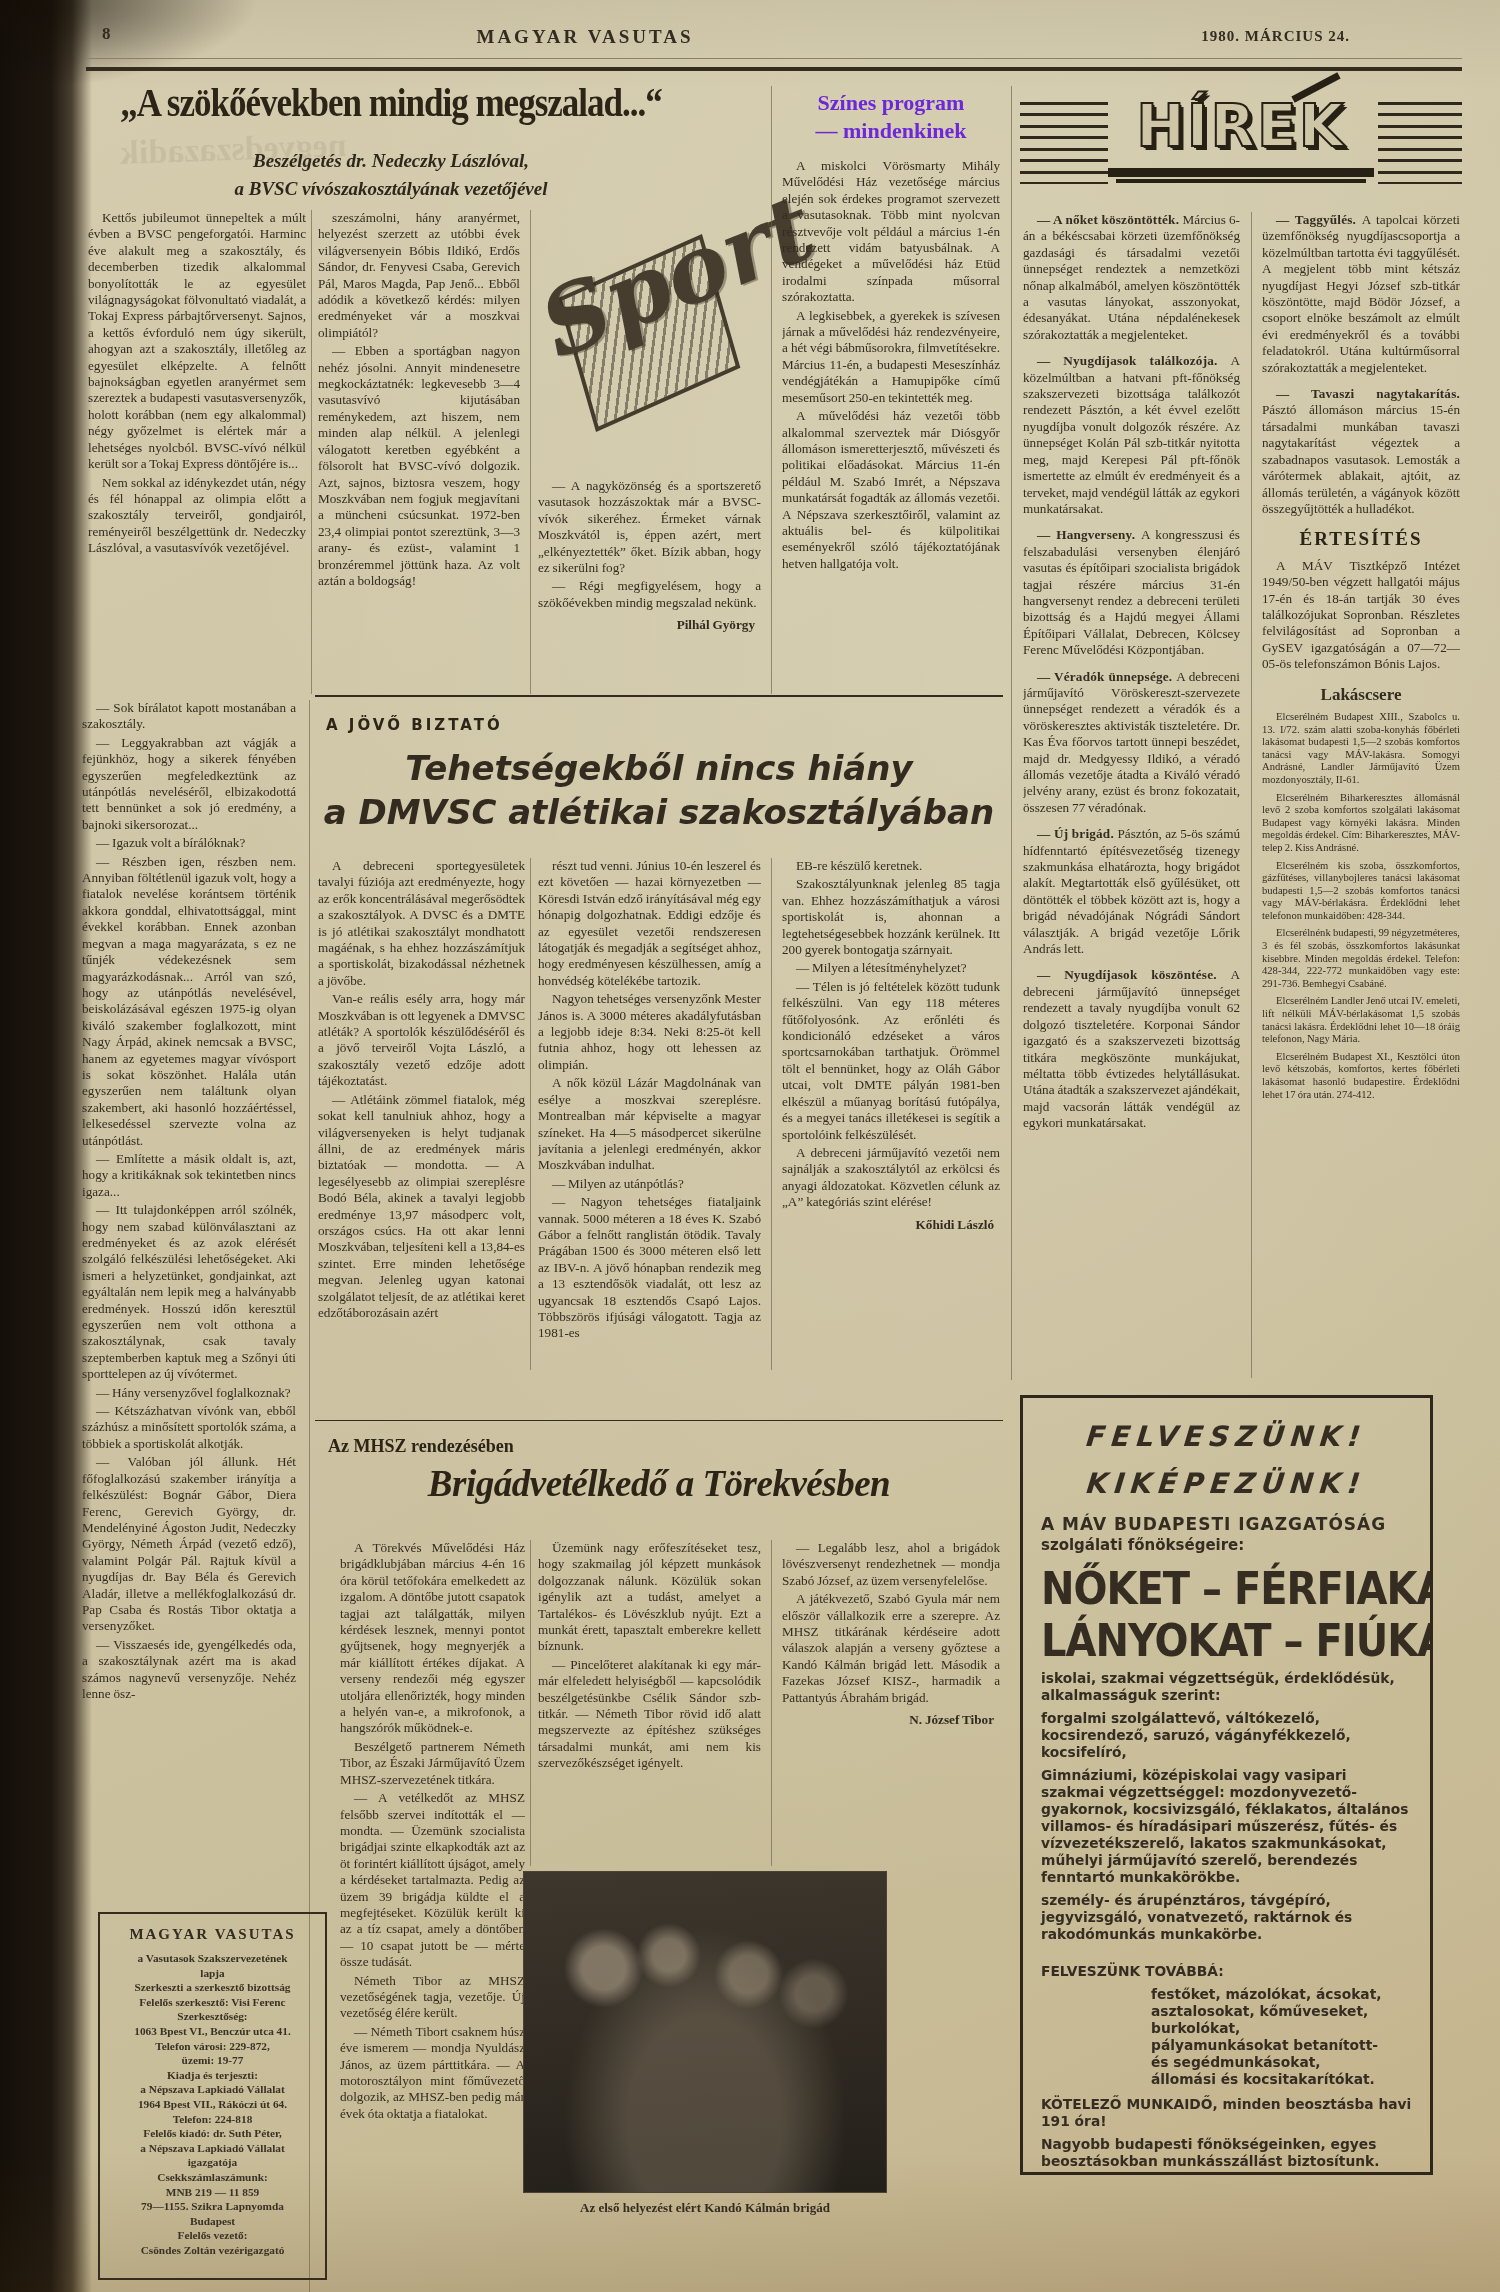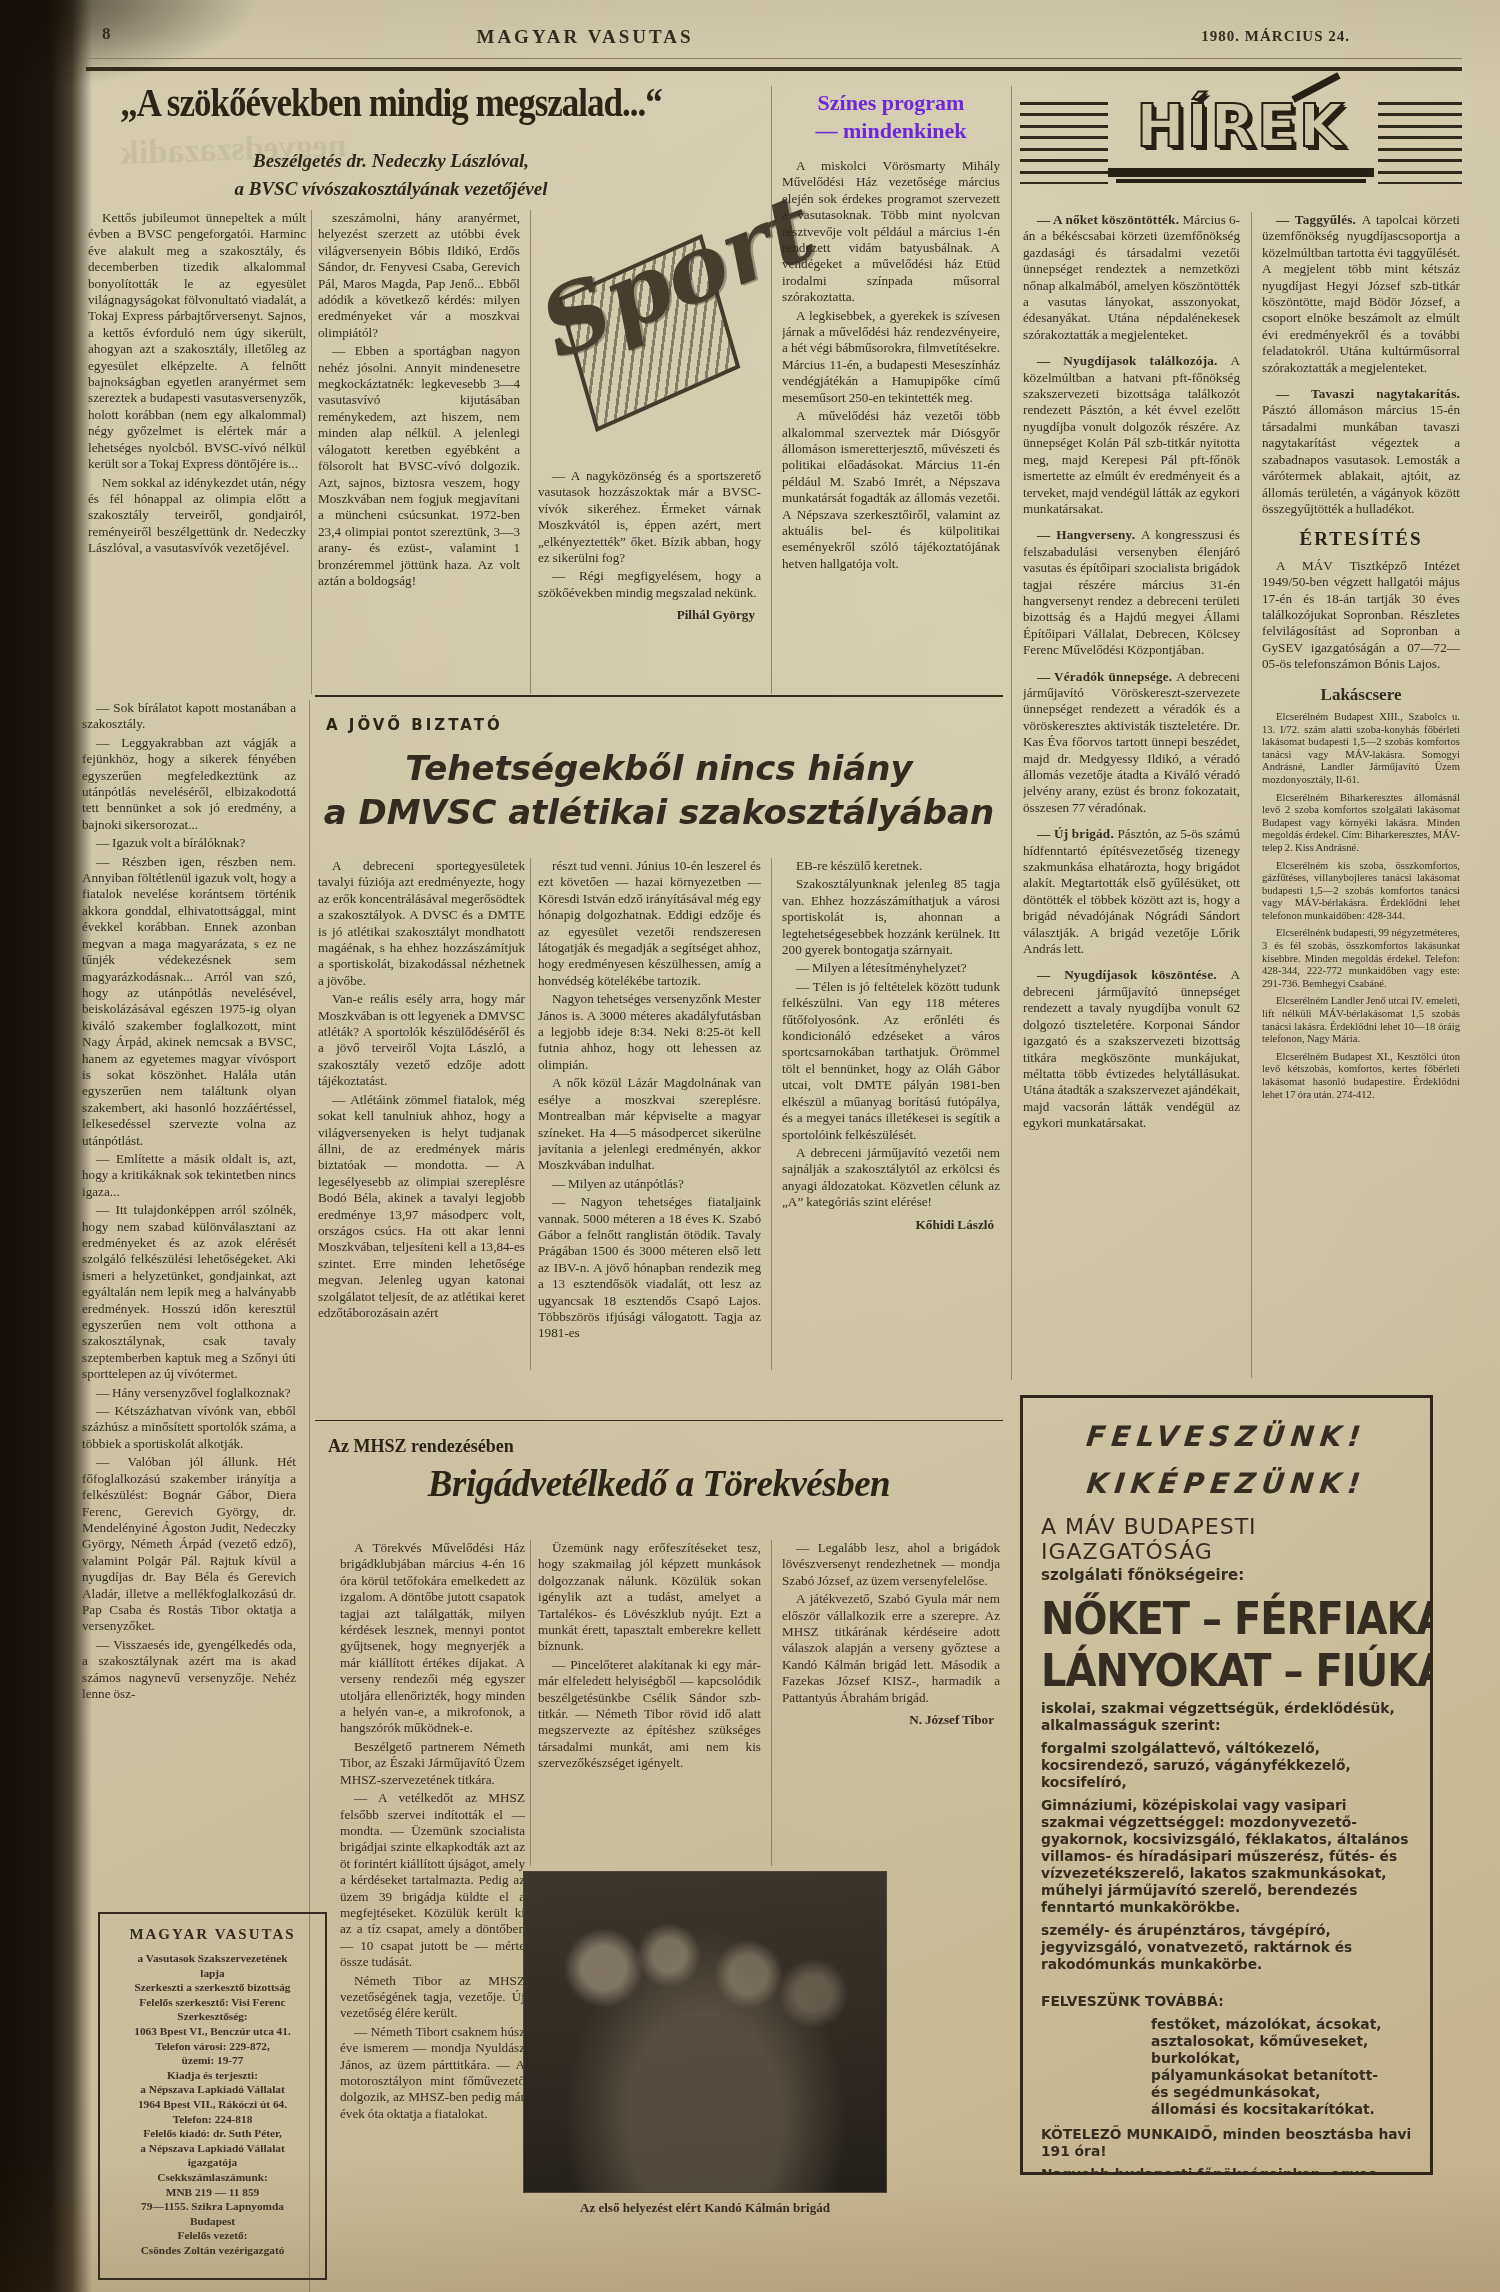--- a/index.html
+++ b/index.html
@@ -99,21 +99,21 @@
        border:2px solid #352c1f;padding:10px 8px;box-sizing:border-box;overflow:hidden;}
   .imp-title{text-align:center;font-weight:bold;font-size:15px;letter-spacing:2px;margin:2px 0 8px 0;}
   .imp-line{text-align:center;font-weight:bold;font-size:11.3px;line-height:14.6px;margin:0;color:#3a3226;}
 
   
   .adbox{position:absolute;left:1020px;top:1395px;width:413px;height:780px;
        border:3px solid #2f271b;box-sizing:border-box;padding:20px 18px 10px 18px;overflow:hidden;
        font-family:"DejaVu Sans",sans-serif;color:#352d22;}
   .ad-top{font-style:italic;font-weight:800;font-size:28px;letter-spacing:6px;text-align:center;
        margin:2px 0 14px 0;transform:skewX(-6deg);}
-  .ad-org{font-weight:400;font-size:22px;letter-spacing:1px;margin:14px 0 2px 0;}
+  .ad-org{font-weight:700;font-size:17px;letter-spacing:1px;margin:14px 0 2px 0;}
   .ad-org2{font-weight:700;font-size:15px;margin:0 0 12px 0;}
   .ad-big{font-weight:900;font-size:40px;letter-spacing:-1px;margin:0 0 6px 0;transform:scaleY(1.1);white-space:nowrap;}
   .ad-p{font-size:13.8px;font-weight:700;line-height:17px;margin:0 0 6px 0;}
   .ad-li{font-size:13.8px;font-weight:700;line-height:17px;margin:0 0 0 110px;}
   .ad-caps{font-weight:800;margin-top:20px;}
 </style>
 </head>
 <body>
 
 <div class="paper"></div>
@@ -140,21 +140,21 @@
 <div class="bodycol" style="left:318px;top:210px;width:202px;height:484px;">
     <p>szeszámolni, hány aranyérmet, helyezést szerzett az utóbbi évek világversenyein Bóbis Ildikó, Erdős Sándor, dr. Fenyvesi Csaba, Gerevich Pál, Maros Magda, Pap Jenő... Ebből adódik a következő kérdés: milyen eredményeket vár a moszkvai olimpiától?</p>
     <p>— Ebben a sportágban nagyon nehéz jósolni. Annyit mindenesetre megkockáztatnék: legkevesebb 3—4 vasutasvívó kijutásában reménykedem, azt hiszem, nem minden alap nélkül. A jelenlegi válogatott keretben egyébként a fölsorolt hat BVSC-vívó dolgozik. Azt, sajnos, biztosra veszem, hogy Moszkvában nem fogjuk megjavítani a müncheni csúcsunkat. 1972-ben 23,4 olimpiai pontot szereztünk, 3—3 arany- és ezüst-, valamint 1 bronzéremmel jöttünk haza. Az volt aztán a boldogság!</p>
   </div>
 
 <div class="sport">
   <div class="frame"></div>
   <div class="word">Sport</div>
 </div>
 
-<div class="bodycol" style="left:538px;top:468px;width:223px;height:212px;">
+<div class="bodycol" style="left:538px;top:478px;width:223px;height:212px;">
   <span><p>— A nagyközönség és a sportszerető vasutasok hozzászoktak már a BVSC-vívók sikeréhez. Érmeket várnak Moszkvától is, éppen azért, mert „elkényeztették” őket. Bízik abban, hogy ez sikerülni fog?</p><p>— Régi megfigyelésem, hogy a szökőévekben mindig megszalad nekünk.</p></span>
   <p class="byline">Pilhál György</p>
 </div>
 
 <div class="bodycol" style="left:82px;top:700px;width:214px;height:1200px;">
     <p>— Sok bírálatot kapott mostanában a szakosztály.</p>
     <p>— Leggyakrabban azt vágják a fejünkhöz, hogy a sikerek fényében egyszerűen megfeledkeztünk az utánpótlás neveléséről, elbizakodottá tett bennünket a sok jó eredmény, a bajnoki sikersorozat...</p>
     <p>— Igazuk volt a bírálóknak?</p>
     <p>— Részben igen, részben nem. Annyiban föltétlenül igazuk volt, hogy a fiatalok nevelése korántsem történik akkora gonddal, elhivatottsággal, mint évekkel korábban. Ennek azonban megvan a maga magyarázata, s ez ne tűnjék védekezésnek sem magyarázkodásnak... Arról van szó, hogy az utánpótlás nevelésével, beiskolázásával egészen 1975-ig olyan kiváló szakember foglalkozott, mint Nagy Árpád, akinek nemcsak a BVSC, hanem az egyetemes magyar vívósport is sokat köszönhet. Halála után egyszerűen nem találtunk olyan szakembert, aki hasonló hozzáértéssel, lelkesedéssel szervezte volna az utánpótlást.</p>
     <p>— Említette a másik oldalt is, azt, hogy a kritikáknak sok tekintetben nincs igaza...</p>

